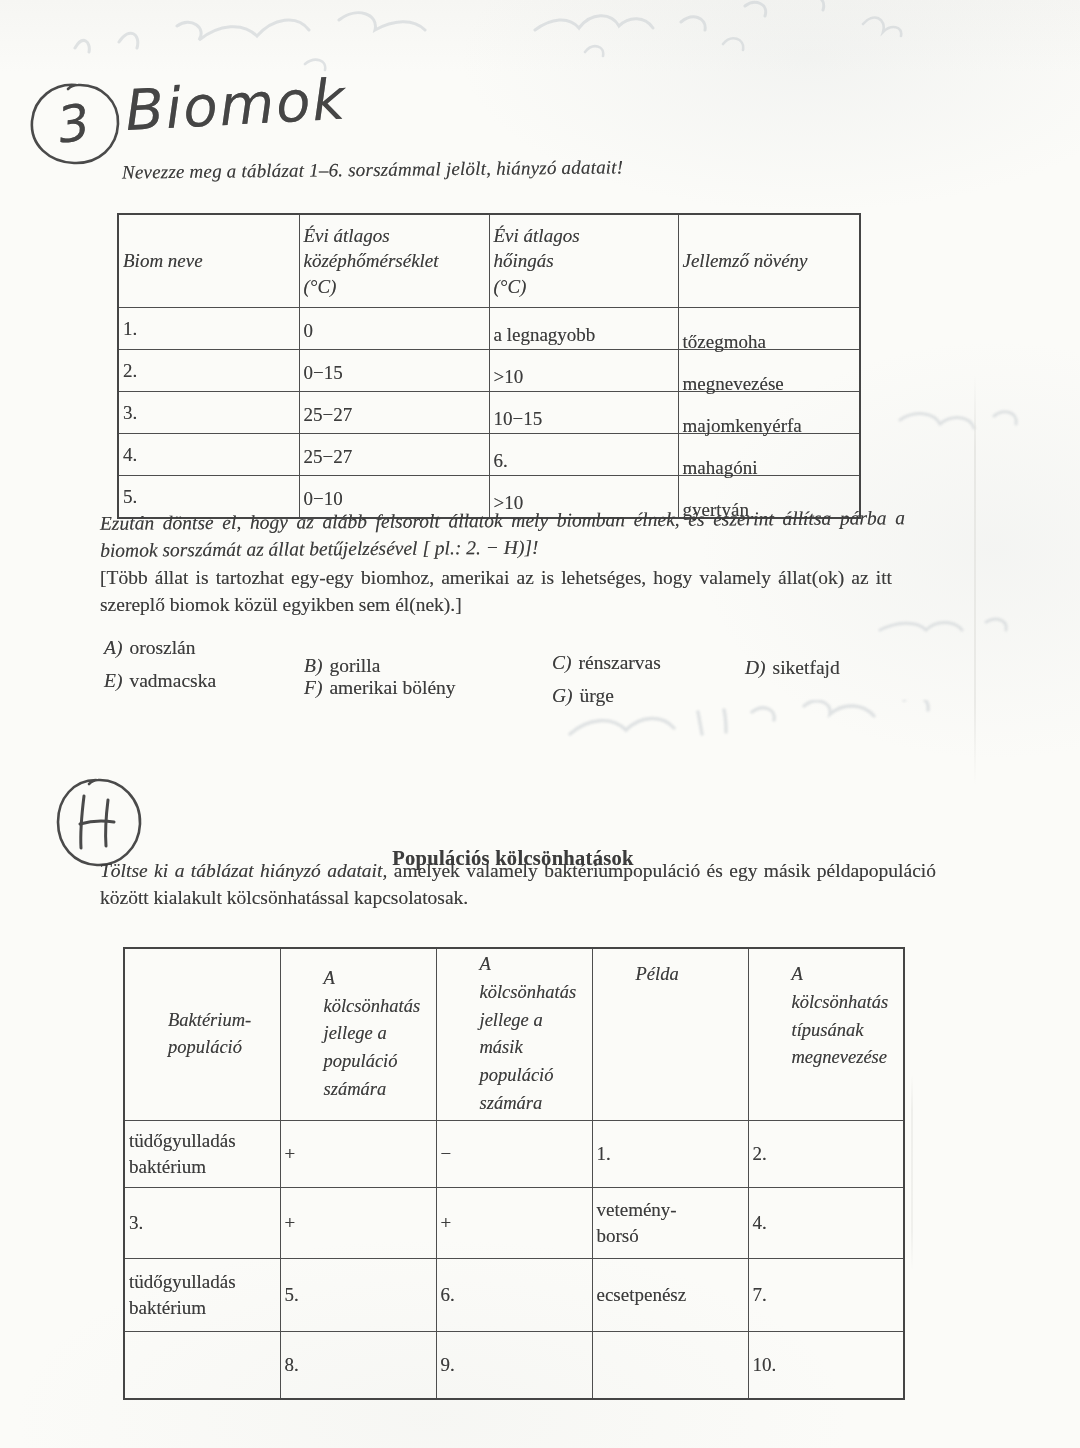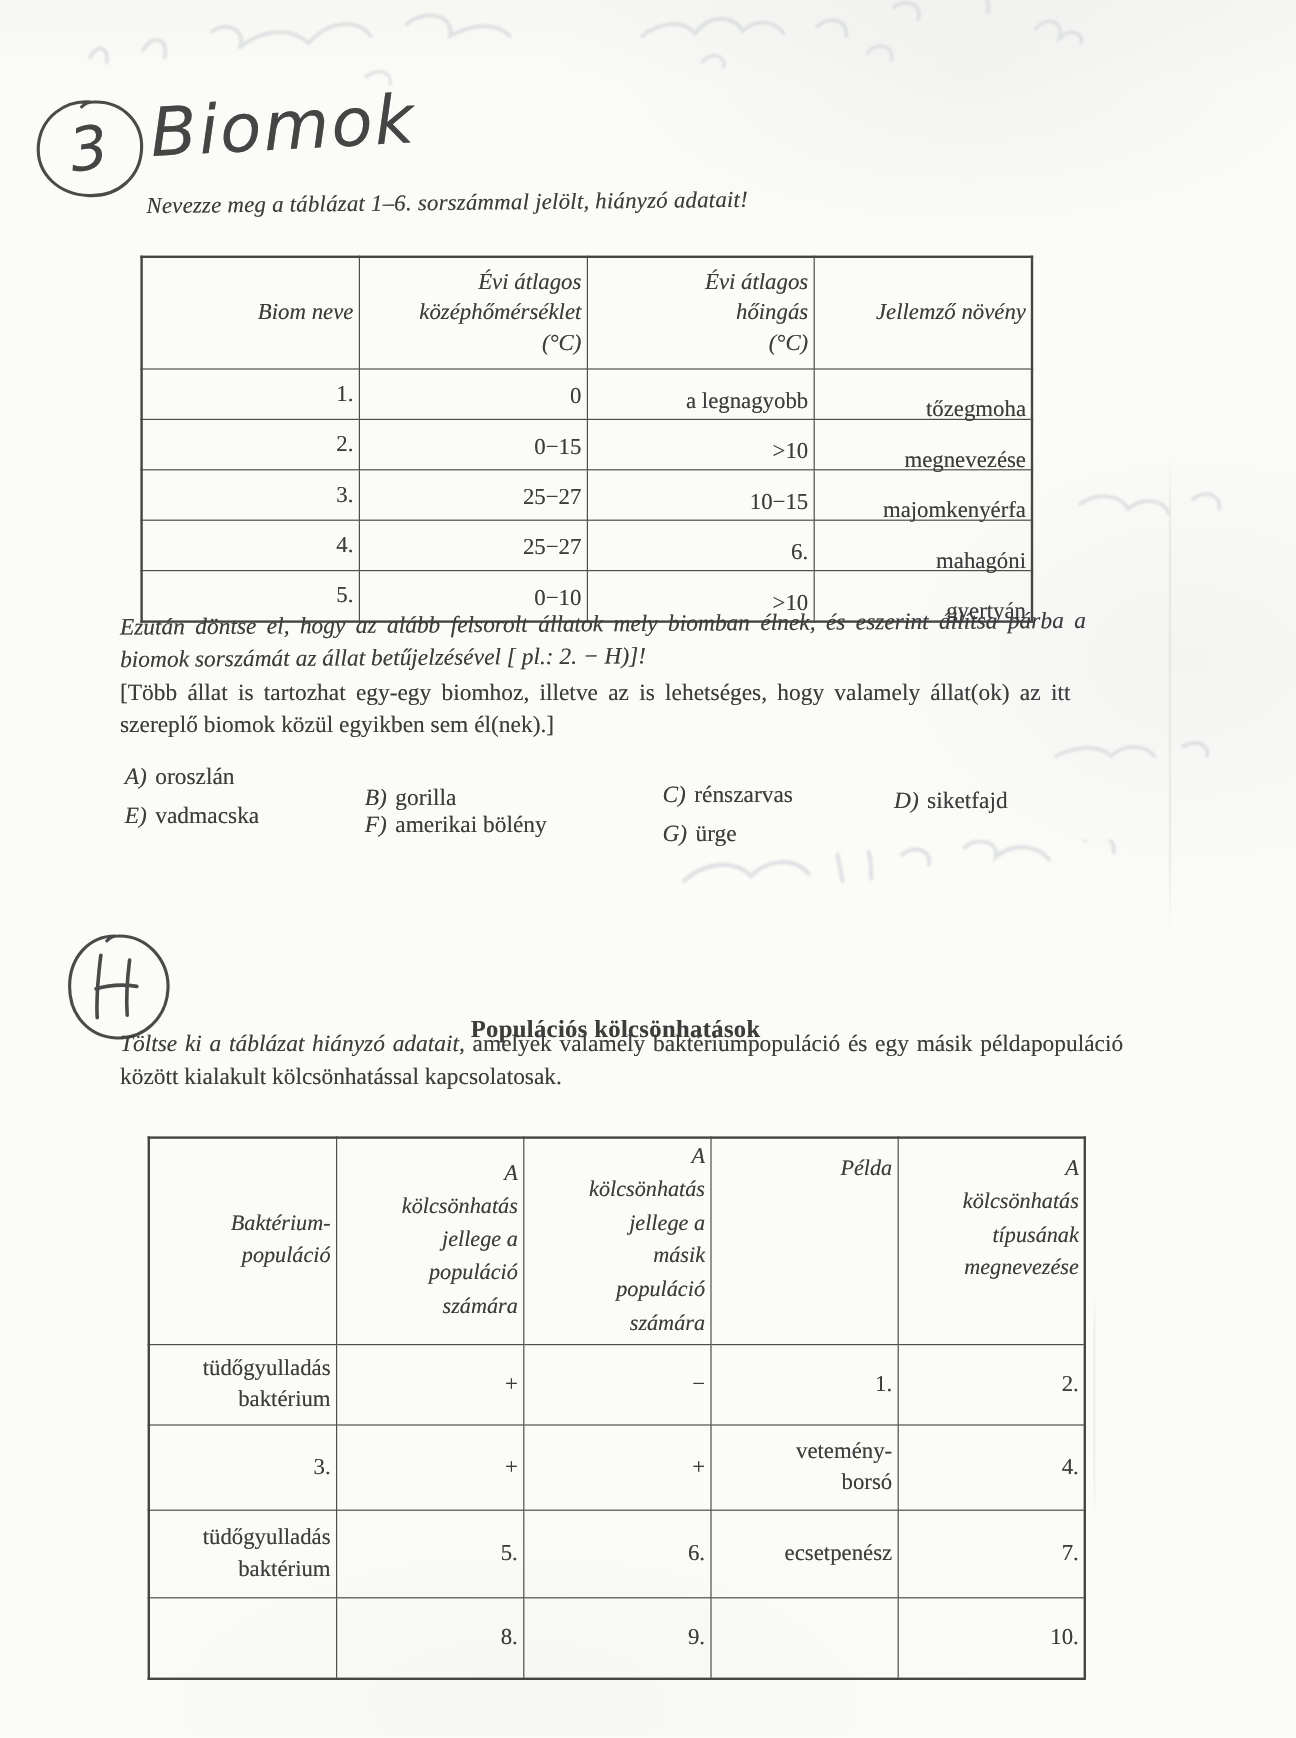--- a/index.html
+++ b/index.html
@@ -24,21 +24,21 @@
   .crease{background:linear-gradient(180deg, transparent, #e0e0dc 18%, #e3e3df 80%, transparent);width:2px;opacity:.65;}
   
   .instr{font-style:italic;font-size:19px;letter-spacing:.2px;}
   .para{font-size:19.5px;line-height:1.4;text-align:justify;}
   .para .lead-italic{font-style:italic;}
   .heading{font-weight:bold;font-size:20.5px;letter-spacing:.3px;text-align:center;margin-top:36px;}
   
   table.scan{border-collapse:collapse;table-layout:fixed;}
   table.scan th, table.scan td{
     border:1.6px solid #4e4e4e;
-    text-align:right;vertical-align:middle;
+    text-align:left;vertical-align:middle;
     white-space:pre-line;
     font-weight:normal;
     padding:2px 4px;
   }
   table.scan{border:2.4px solid #454545;}
   #biome-table{width:742px;font-size:19px;}
   #biome-table th{font-style:italic;height:88px;line-height:1.35;}
   #biome-table tbody td{height:37px;}
   #biome-table tbody td:nth-child(2){transform:translateY(2px);}
   #biome-table tbody td:nth-child(3){transform:translateY(6px);}
@@ -142,21 +142,21 @@
         <td>gyertyán</td>
       </tr>
     </tbody>
   </table>
 
   <div class="abs" style="left:100px;top:507px;width:805px;">
     <p class="para" style="margin:0;transform:rotate(-.4deg);">
       <span class="lead-italic">Ezután döntse el, hogy az alább felsorolt állatok mely biomban élnek, és eszerint állítsa párba a biomok sorszámát az állat betűjelzésével [ pl.: 2. − H)]!</span>
     </p>
     <p class="para" style="margin:2px 0 0 0;width:792px;">
-      <span>[Több állat is tartozhat egy-egy biomhoz, illetve az is lehetséges, hogy valamely állat(ok) az itt szereplő biomok közül egyikben sem él(nek).]</span>
+      <span>[Több állat is tartozhat egy-egy biomhoz, amerikai az is lehetséges, hogy valamely állat(ok) az itt szereplő biomok közül egyikben sem él(nek).]</span>
     </p>
   </div>
 
   <div class="abs animals" style="left:104px;top:637px;width:860px;height:80px;">
     <div class="animal-item" style="left:0;top:0;">
       <span class="letter">A)</span><span>oroszlán</span>
     </div>
     <div class="animal-item" style="left:200px;top:18px;">
       <span class="letter">B)</span><span>gorilla</span>
     </div>

